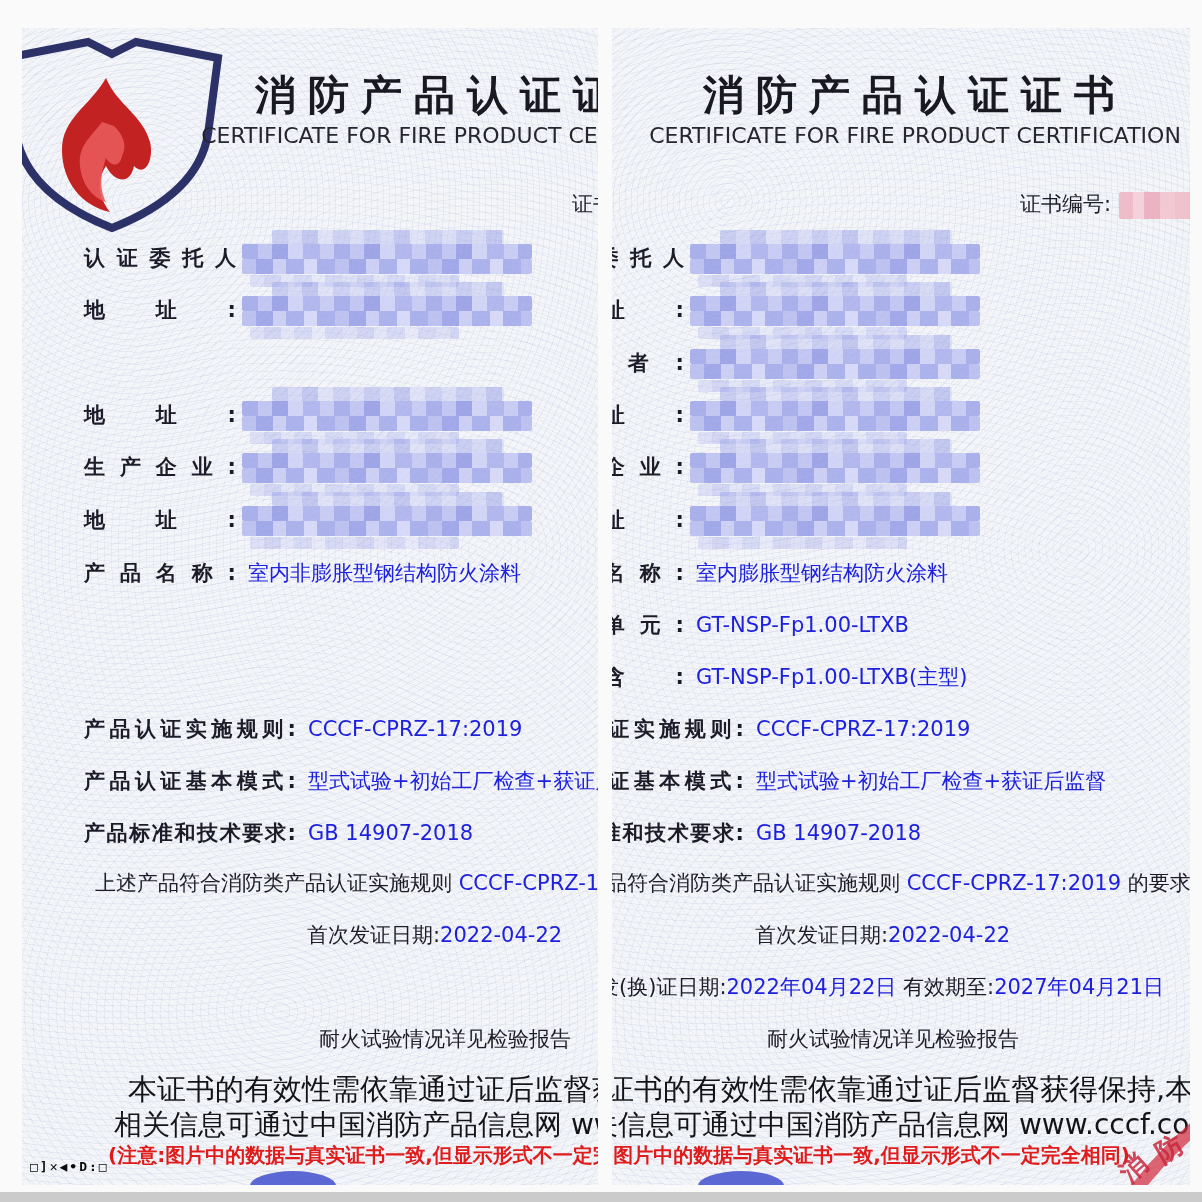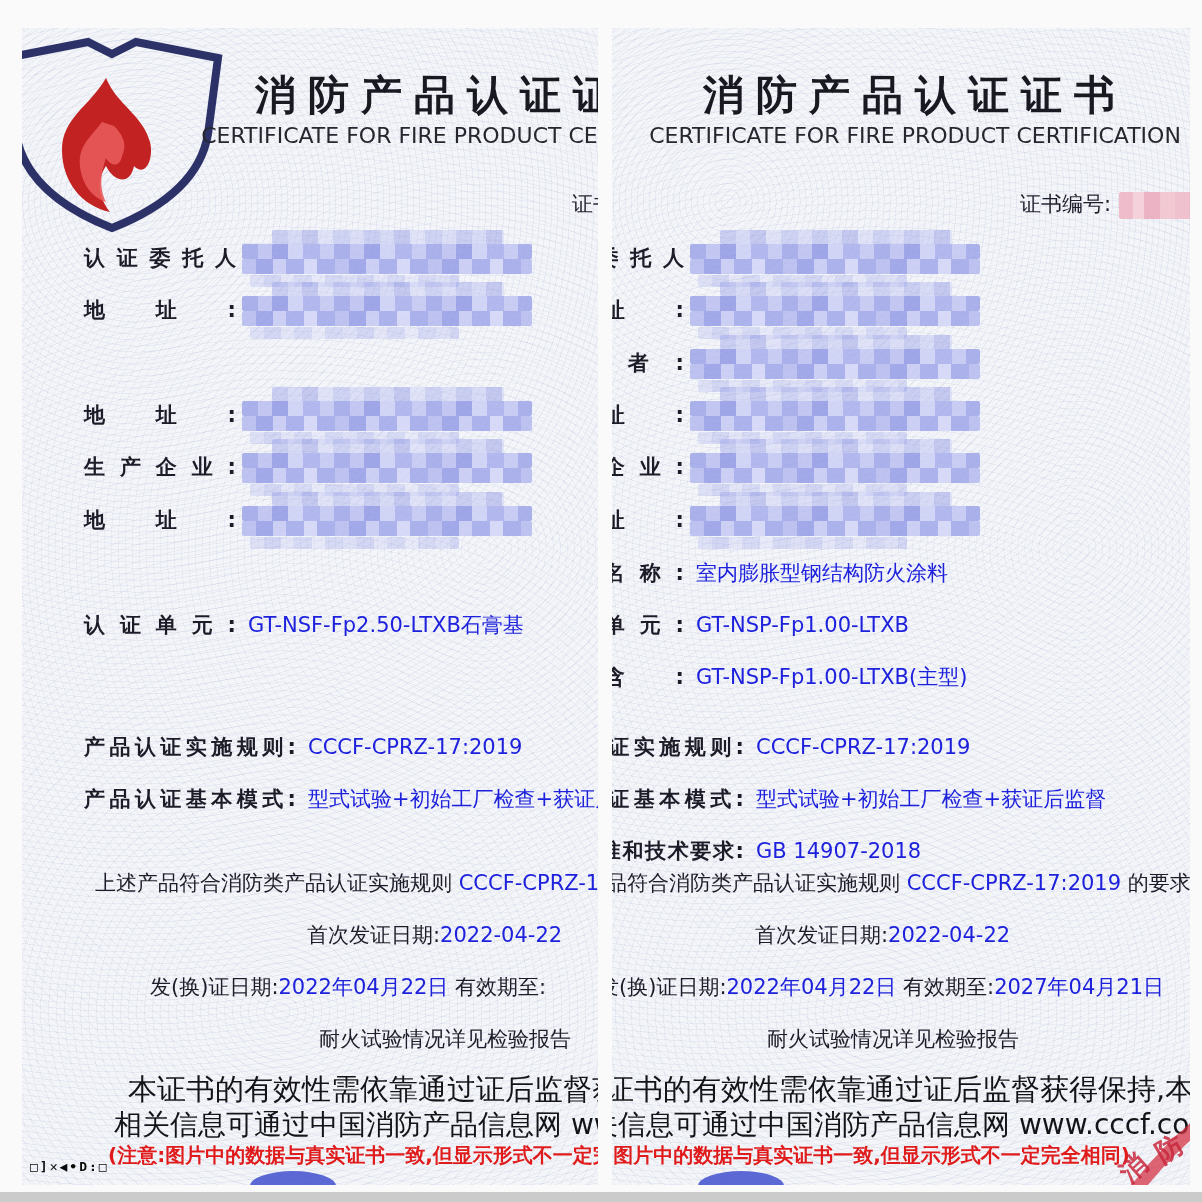--- a/index.html
+++ b/index.html
@@ -26,21 +26,21 @@
     font-size:22px;color:#26262e;white-space:nowrap;}
 
   .certno{position:absolute;top:162px;left:550px;font-size:21px;color:#1d1d29;white-space:nowrap;}
   .pinkblur{display:inline-block;width:82px;height:27px;vertical-align:middle;margin-left:8px;
     border-radius:2px;opacity:.85;
     background:repeating-linear-gradient(90deg,#eeb3c2 0 14px,#f5ccd6 14px 25px,#eaa8ba 25px 41px,#f2c2cd 41px 56px,#efb9c7 56px 70px);}
 
   .row{position:absolute;left:62px;white-space:nowrap;font-size:21px;color:#1d1d29;line-height:1.25;}
   .lbl{display:inline-block;width:152px;text-align:justify;text-align-last:justify;
     font-weight:600;color:#1c1c28;}
-  .lbl.long{width:212px;margin-top:18px;}
+  .lbl.long{width:212px;}
   .val{color:#1d21dc;margin-left:12px;}
 
   .redline{display:flex;align-items:center;}
   .vblur{display:inline-block;width:290px;margin-left:6px;}
   .vblur i{display:block;border-radius:2px;}
   .vb1{height:14px;width:80%;margin-left:30px;opacity:.45;
     background:repeating-linear-gradient(90deg,#98a0e7 0 16px,#b7bcf0 16px 30px,#8b93e3 30px 46px,#c9cdf5 46px 61px,#a3aaeb 61px 78px,#bfc3f2 78px 92px);}
   .vb2a{height:15px;opacity:.8;
     background:repeating-linear-gradient(90deg,#98a0e7 0 16px,#b7bcf0 16px 30px,#8b93e3 30px 46px,#c9cdf5 46px 61px,#a3aaeb 61px 78px,#bfc3f2 78px 92px);}
   .vb2b{height:15px;opacity:.8;
@@ -125,38 +125,38 @@
       <div class="row redline" style="top:464px">
         <span class="lbl">地址:</span>
         <span class="vblur">
             <i class="vb1"></i>
             <i class="vb2a"></i>
             <i class="vb2b"></i>
             <i class="vb3"></i>
           </span>
       </div>
 
-      <div class="row" style="top:584px">
-        <span class="lbl">认证单元:</span><span class="val">GT-NSF-Fp2.50-LTXB石膏基</span>
+      <div class="row" style="top:532px">
+        <span class="lbl">产品名称:</span><span class="val">室内非膨胀型钢结构防火涂料</span>
       </div>
       <div class="row" style="top:688px">
         <span class="lbl long">产品认证实施规则:</span><span class="val">CCCF-CPRZ-17:2019</span>
       </div>
       <div class="row" style="top:740px">
         <span class="lbl long">产品认证基本模式:</span><span class="val">型式试验+初始工厂检查+获证后监督</span>
       </div>
+      <div class="row" style="top:792px">
+        <span class="lbl long">产品标准和技术要求:</span><span class="val">GB 14907-2018</span>
+      </div>
 
       <div class="line" style="top:841px;left:73px">
         <span>上述产品符合消防类产品认证实施规则 </span><span class="blue">CCCF-CPRZ-17:2019</span>
       </div>
       <div class="line" style="top:893px;left:285px">
         <span>首次发证日期:</span><span class="blue">2022-04-22</span>
-      </div>
-      <div class="line" style="top:945px;left:128px">
-        <span>发(换)证日期:</span><span class="blue">2022年04月22日</span><span> 有效期至:</span><span class="blue"></span>
       </div>
       <div class="line" style="top:997px;left:297px">耐火试验情况详见检验报告</div>
       <div class="line big" style="top:1042px;left:106px">本证书的有效性需依靠通过证后监督获得保持,本证书</div>
       <div class="line info" style="top:1078px;left:92px">
         <span>相关信息可通过中国消防产品信息网 </span><span>www.cccf.com.cn</span>
       </div>
       <div class="line rednote" style="top:1114px;left:86px">(注意:图片中的数据与真实证书一致,但显示形式不一定完全相同)</div>
 
       <div class="bluearc"></div>
       <div class="glyphs">□]✕◀•D:□</div>

